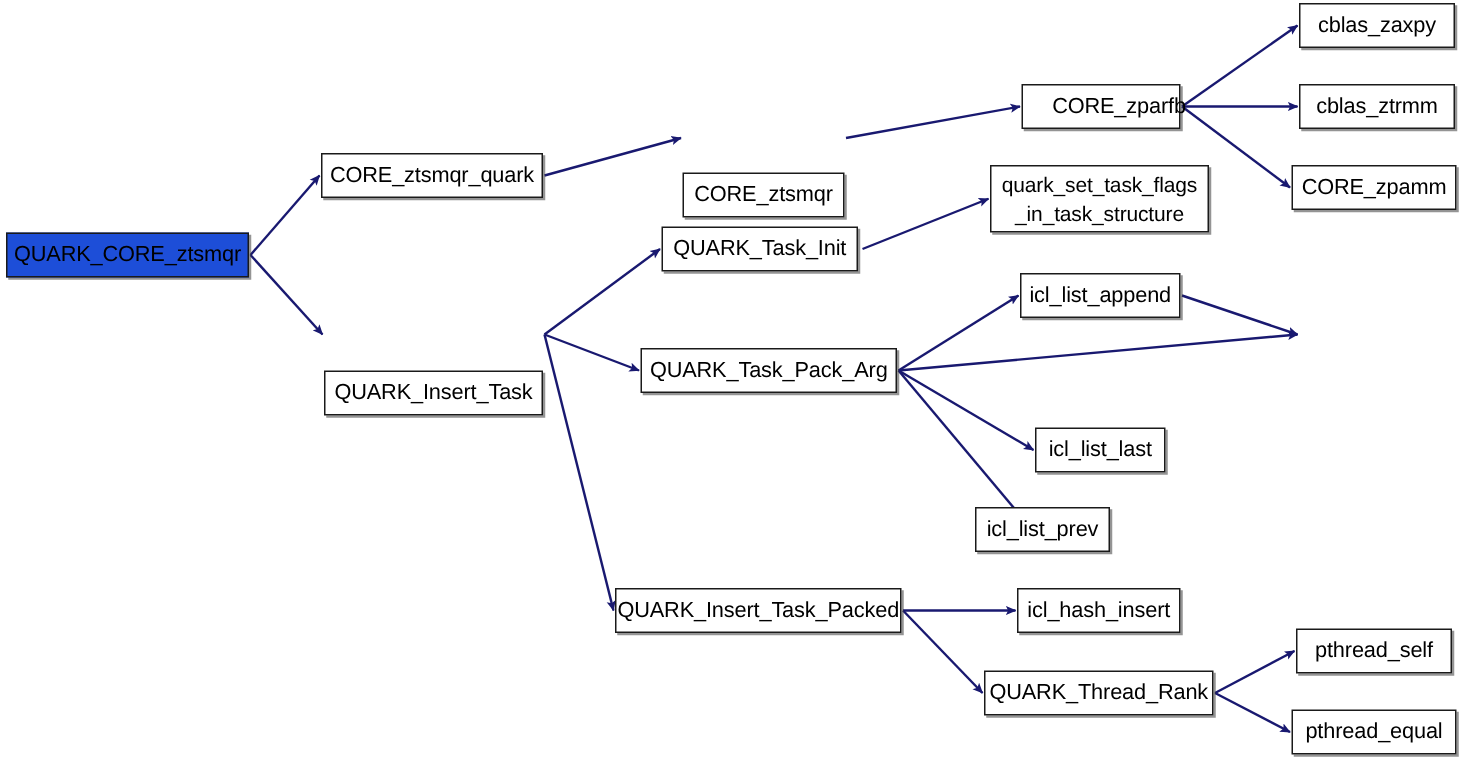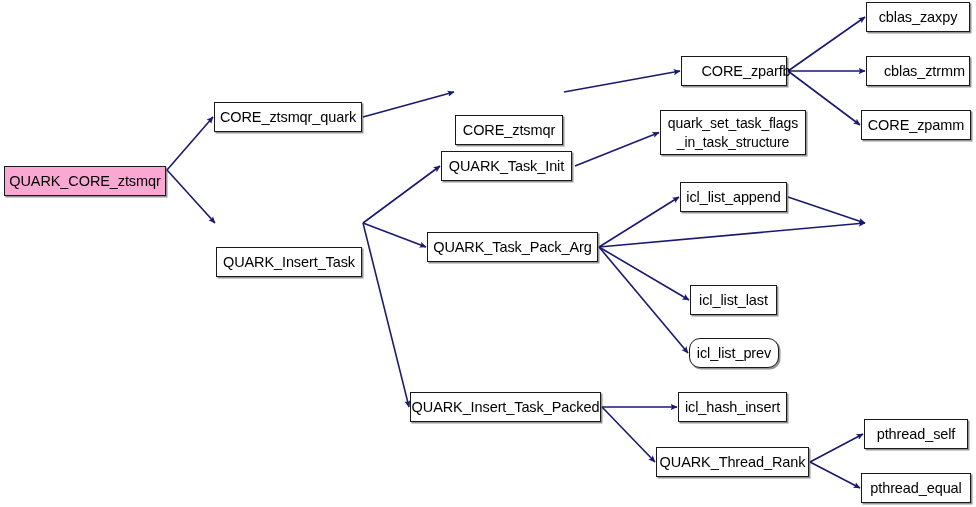--- a/index.html
+++ b/index.html
@@ -40,22 +40,21 @@
     line-height: 1.12;
     display: flex;
     align-items: center;
     justify-content: center;
     text-align: center;
     white-space: pre-line;
     letter-spacing: -0.1px;
     box-shadow: 1.5px 1.5px 0 0 rgba(60,60,60,0.55);
   }
   .node.highlight {
-    background: #f9a8d4;
-    margin-top: 11px;
+    background: #1d4ed8;
   }
   .node .node-label {
     display: block;
     padding: 0 4px;
   }
   .node.two-line {
     font-size: 14px;
     line-height: 1.32;
   }
 </style>
@@ -96,22 +95,22 @@
       <div class="node" style="left: 216px; top: 208px; width: 146px; height: 30px; margin-top: 39px;"><span class="node-label">QUARK_Insert_Task</span></div>
       <div class="node" style="left: 455px; top: 77px; width: 108px; height: 30px; margin-top: 38px;"><span class="node-label">CORE_ztsmqr</span></div>
       <div class="node" style="left: 441px; top: 151px; width: 131px; height: 30px;"><span class="node-label">QUARK_Task_Init</span></div>
       <div class="node" style="left: 427px; top: 232px; width: 171px; height: 30px;"><span class="node-label">QUARK_Task_Pack_Arg</span></div>
       <div class="node" style="left: 410px; top: 392px; width: 191px; height: 30px;"><span class="node-label">QUARK_Insert_Task_Packed</span></div>
       <div class="node" style="left: 681px; top: 56px; width: 106px; height: 30px; padding-left: 24px;"><span class="node-label">CORE_zparfb</span></div>
       <div class="node two-line" style="left: 660px; top: 110px; width: 146px; height: 45px;"><span class="node-label">quark_set_task_flags
 _in_task_structure</span></div>
       <div class="node" style="left: 680px; top: 182px; width: 107px; height: 30px; text-align: right;"><span class="node-label">icl_list_append</span></div>
       <div class="node" style="left: 690px; top: 285px; width: 87px; height: 30px;"><span class="node-label">icl_list_last</span></div>
-      <div class="node" style="left: 689px; top: 338px; width: 90px; height: 30px; border-radius: 11px;"><span class="node-label">icl_list_prev</span></div>
+      <div class="node" style="left: 650px; top: 338px; width: 90px; height: 30px;"><span class="node-label">icl_list_prev</span></div>
       <div class="node" style="left: 678px; top: 392px; width: 109px; height: 30px;"><span class="node-label">icl_hash_insert</span></div>
       <div class="node" style="left: 656px; top: 447px; width: 153px; height: 30px;"><span class="node-label">QUARK_Thread_Rank</span></div>
       <div class="node" style="left: 866px; top: 2px; width: 104px; height: 30px;"><span class="node-label">cblas_zaxpy</span></div>
-      <div class="node" style="left: 866px; top: 56px; width: 104px; height: 30px; justify-content: flex-end;"><span class="node-label">cblas_ztrmm</span></div>
+      <div class="node" style="left: 866px; top: 56px; width: 104px; height: 30px;"><span class="node-label">cblas_ztrmm</span></div>
       <div class="node" style="left: 861px; top: 110px; width: 110px; height: 30px;"><span class="node-label">CORE_zpamm</span></div>
       <div class="node" style="left: 864px; top: 419px; width: 104px; height: 30px;"><span class="node-label">pthread_self</span></div>
       <div class="node" style="left: 861px; top: 473px; width: 110px; height: 30px;"><span class="node-label">pthread_equal</span></div>
     </div>
 </div>
 
 </body></html>

